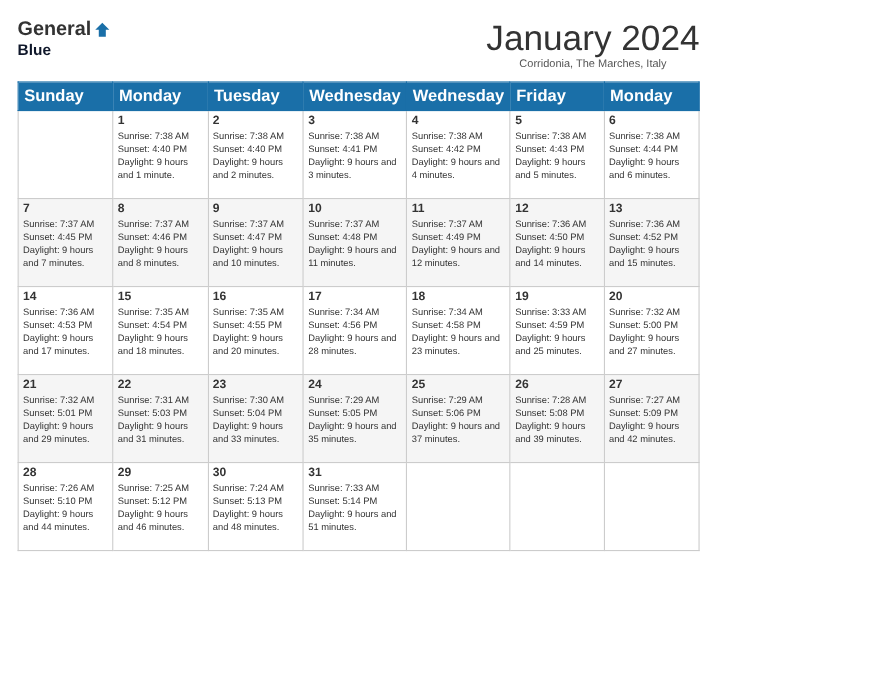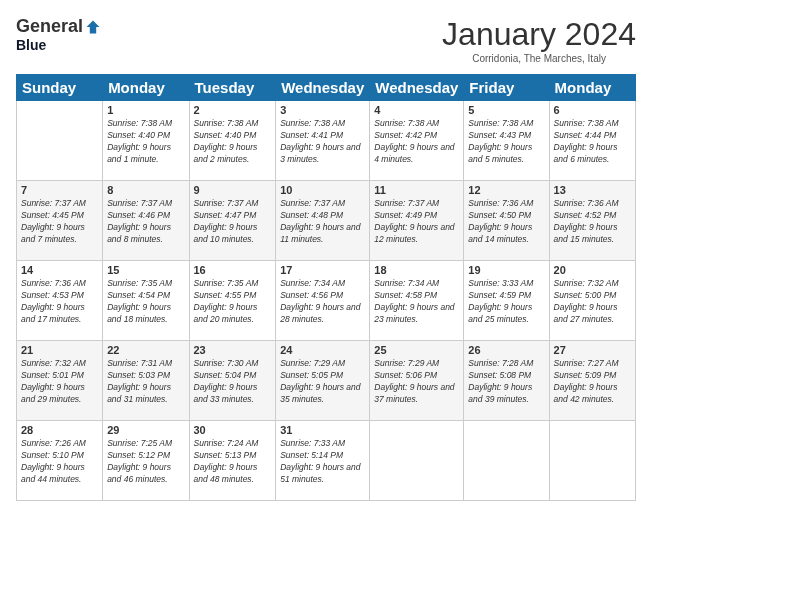--- a/index.html
+++ b/index.html
@@ -86,21 +86,20 @@
       font-size: 11px;
       font-weight: bold;
       color: #333;
       display: block;
       margin-bottom: 2px;
     }
     .day-info {
       font-size: 8.5px;
       color: #333;
       line-height: 1.4;
-      font-style: italic;
     }
     .empty-cell {
       background: #fff !important;
     }
   </style>
 </head>
 <body>
 
 <div class="page">
   <div class="header">

